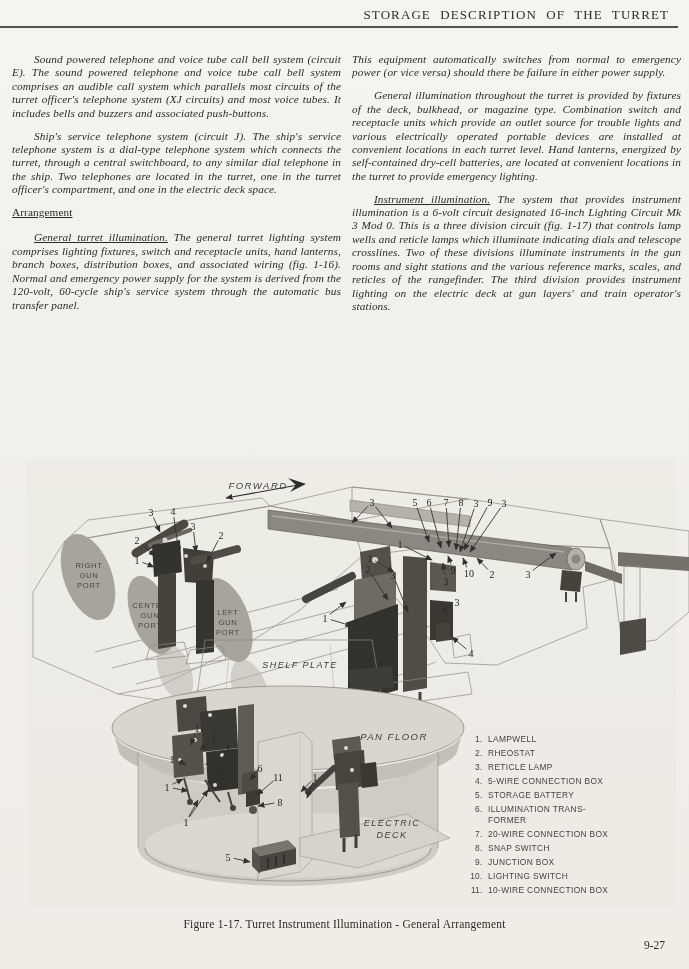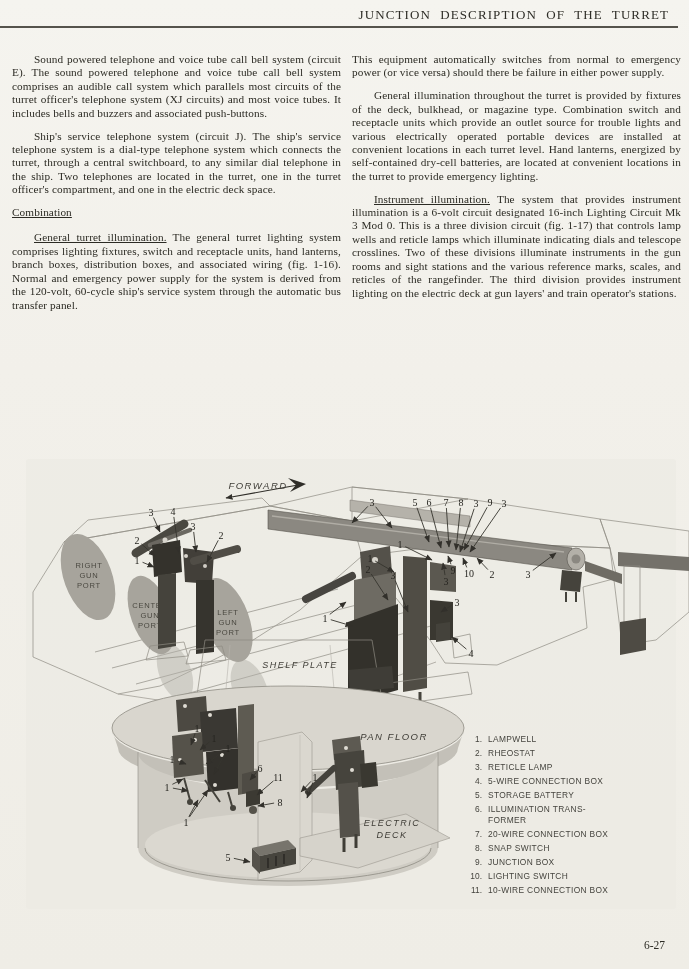--- a/index.html
+++ b/index.html
@@ -12,21 +12,21 @@
     position:absolute;top:7px;right:20px;font-size:13px;letter-spacing:1.1px;
     word-spacing:5px;color:#2e2d27;white-space:nowrap;
   }
   .rule{position:absolute;top:26px;left:0;width:678px;height:2px;background:#55534c;}
   .col{
     position:absolute;top:53px;width:329px;font-size:11.25px;line-height:13.4px;
     text-align:justify;letter-spacing:0.1px;color:#2c2b24;
   }
   .col-left{left:12px;}
   .col-right{left:352px;}
-  .col p{margin:0 0 9.5px 0;text-indent:22px;}
+  .col p{margin:0 0 9.5px 0;text-indent:22px;font-style:italic;}
   .col p.noindent{text-indent:0;}
   .sect{font-size:11.25px;font-weight:normal;text-decoration:underline;margin:7px 0 12px 0;}
   .lead{text-decoration:underline;margin-top:13px;}
   .fig-wrap{position:absolute;left:0;top:455px;width:689px;height:460px;}
   .caption{
     position:absolute;top:918px;left:0;width:689px;text-align:center;
     font-size:11.5px;letter-spacing:0.2px;color:#2c2b24;
   }
   .page-num{position:absolute;top:939px;right:24px;font-size:11.5px;color:#2c2b24;}
 
@@ -40,27 +40,27 @@
   .legend-num{font-family:"Liberation Sans",sans-serif;font-size:8.4px;fill:#45443e;text-anchor:end;}
   .legend-label{font-family:"Liberation Sans",sans-serif;font-size:8.4px;letter-spacing:0.35px;fill:#45443e;}
   .leader{stroke:#36342e;stroke-width:0.9;fill:none;}
   .edge{stroke:#8e8b83;stroke-width:0.7;fill:none;}
 </style>
 </head>
 <body>
 
 <div class="page">
 
-  <div class="header-title">JUNCTION DESCRIPTION OF THE TURRET</div>
+  <div class="header-title">STORAGE DESCRIPTION OF THE TURRET</div>
   <div class="rule"></div>
 
   <div class="col col-left">
     <p>Sound powered telephone and voice tube call bell system (circuit E).  The sound powered telephone and voice tube call bell system comprises an audible call system which parallels most circuits of the turret officer's telephone system (XJ circuits) and most voice tubes.  It includes bells and buzzers and associated push-buttons.</p>
     <p>Ship's service telephone system (circuit J).  The ship's service telephone system is a dial-type telephone system which connects the turret, through a central switchboard, to any similar dial telephone in the ship.  Two telephones are located in the turret, one in the turret officer's compartment, and one in the electric deck space.</p>
-    <h3 class="sect">Combination</h3>
+    <h3 class="sect">Arrangement</h3>
     <p><span class="lead">General turret illumination.</span><span>  The general turret lighting system comprises lighting fixtures, switch and receptacle units, hand lanterns, branch boxes, distribution boxes, and associated wiring (fig. 1-16).  Normal and emergency power supply for the system is derived from the 120-volt, 60-cycle ship's service system through the automatic bus transfer panel.</span></p>
   </div>
 
   <div class="col col-right">
     <p class="noindent">This equipment automatically switches from normal to emergency power (or vice versa) should there be failure in either power supply.</p>
     <p>General illumination throughout the turret is provided by fixtures of the deck, bulkhead, or magazine type.  Combination switch and receptacle units which provide an outlet source for trouble lights and various electrically operated portable devices are installed at convenient locations in each turret level.  Hand lanterns, energized by self-contained dry-cell batteries, are located at convenient locations in the turret to provide emergency lighting.</p>
     <p><span class="lead">Instrument illumination.</span><span>  The system that provides instrument illumination is a 6-volt circuit designated 16-inch Lighting Circuit Mk 3 Mod 0.  This is a three division circuit (fig. 1-17) that controls lamp wells and reticle lamps which illuminate indicating dials and telescope crosslines.  Two of these divisions illuminate instruments in the gun rooms and sight stations and the various reference marks, scales, and reticles of the rangefinder.  The third division provides instrument lighting on the electric deck at gun layers' and train operator's stations.</span></p>
   </div>
 
   <div class="fig-wrap">
@@ -318,15 +318,16 @@
           <text x="280" y="805.5" class="callout-num">8</text>
           <line x1="233.85079713474875" y1="858.3297266215338" x2="250" y2="862" class="leader" marker-end="url(#ah)"></line>
           <text x="228" y="860.5" class="callout-num">5</text>
           <line x1="310.90609049783995" y1="781.3863316094572" x2="301" y2="792" class="leader" marker-end="url(#ah)"></line>
           <line x1="312.8640280344481" y1="782.6069264095738" x2="307" y2="798" class="leader" marker-end="url(#ah)"></line>
           <text x="315" y="780.5" class="callout-num">1</text>
         </g>
   </svg>
   </div>
 
-  <div class="page-num">6-27</div>
+  <div class="caption">Figure 1-17.  Turret Instrument Illumination - General Arrangement</div>
+  <div class="page-num">9-27</div>
 
 </div>
 
 </body></html>

